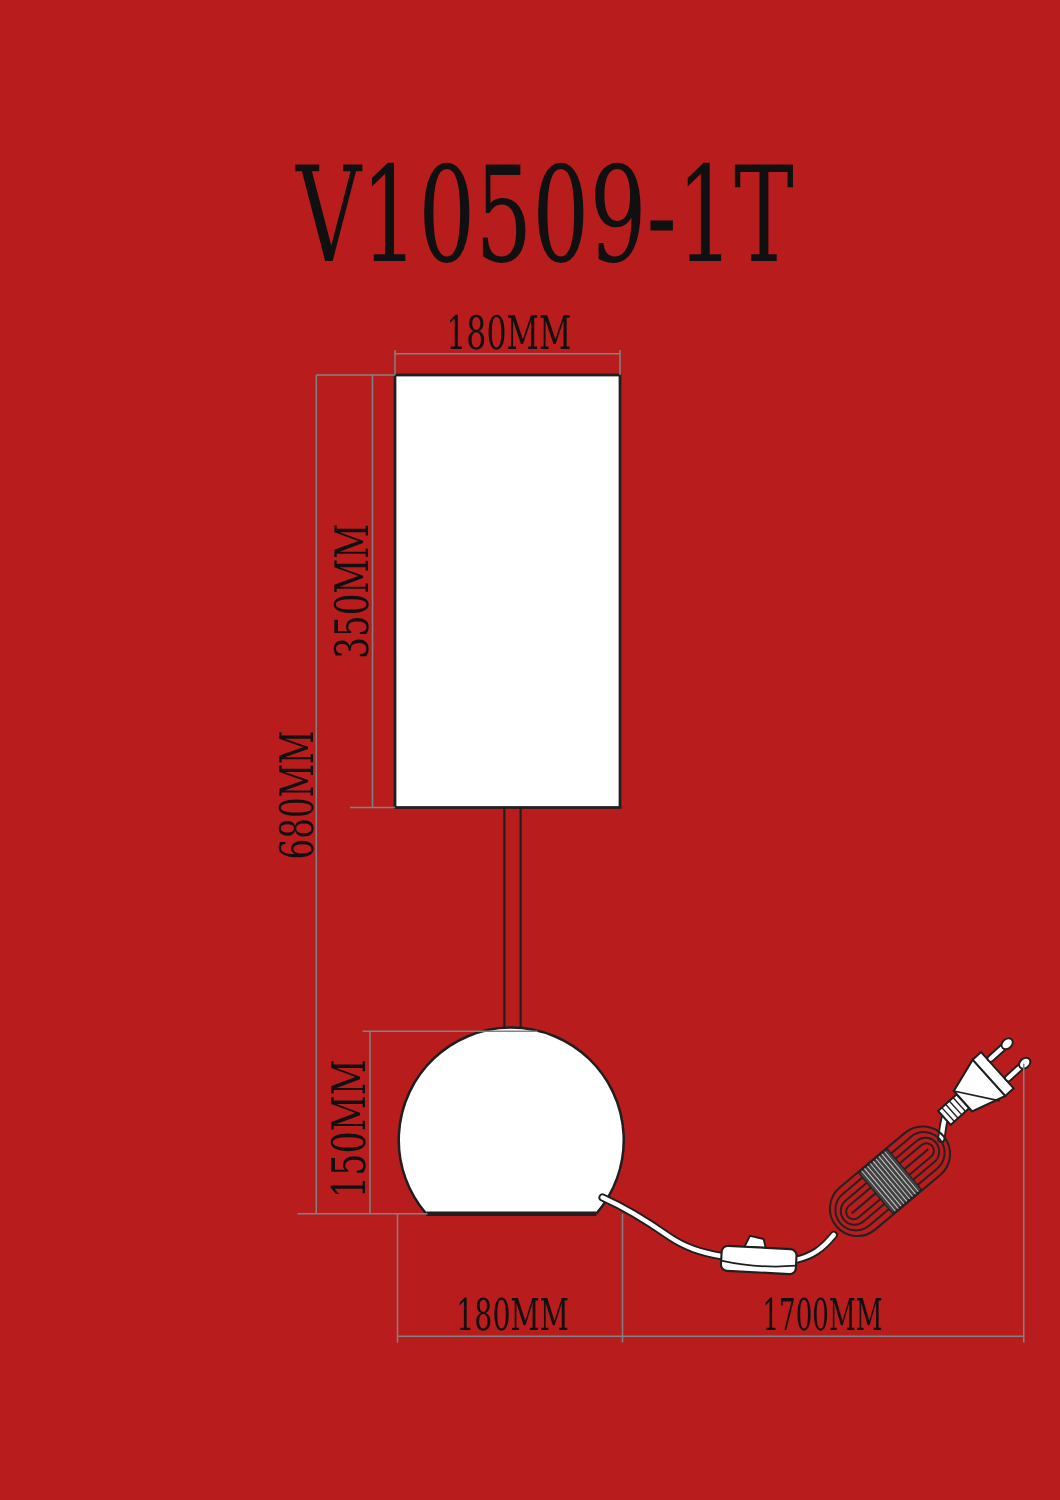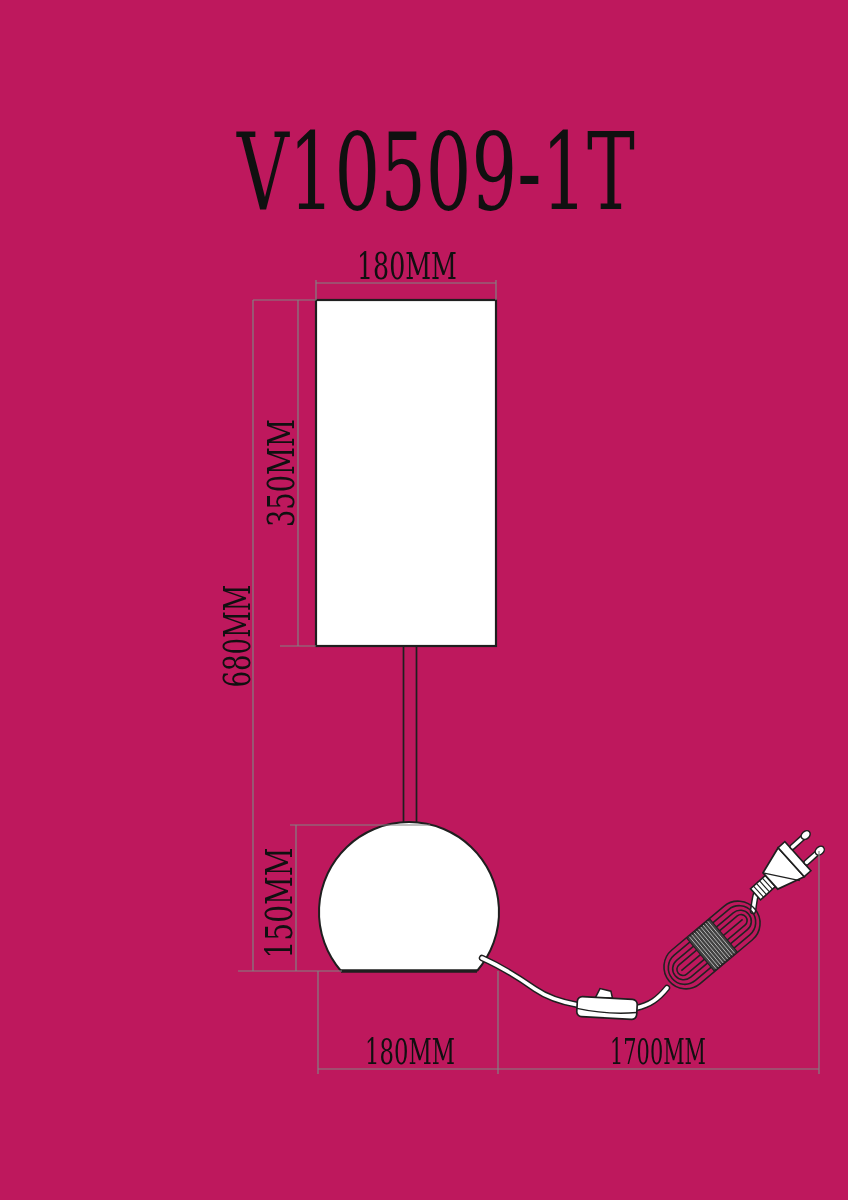--- a/index.html
+++ b/index.html
@@ -5,21 +5,21 @@
   html, body {
     margin: 0;
     padding: 0;
     background: #ffffff;
     font-family: "DejaVu Serif", "Liberation Serif", serif;
   }
   .stage {
     position: relative;
     width: 848px;
     height: 1200px;
-    background: #be185d;
+    background: #b91c1c;
     overflow: hidden;
     text-align: right;
   }
   svg text {
     font-family: "DejaVu Serif", "Liberation Serif", serif;
     fill: #101010;
   }
   .outline     { stroke: #1f1f1f; fill: none; }
   .outline-w   { stroke: #1f1f1f; fill: #ffffff; }
   .dim         { stroke: #828282; stroke-width: 1.2; fill: none; }

